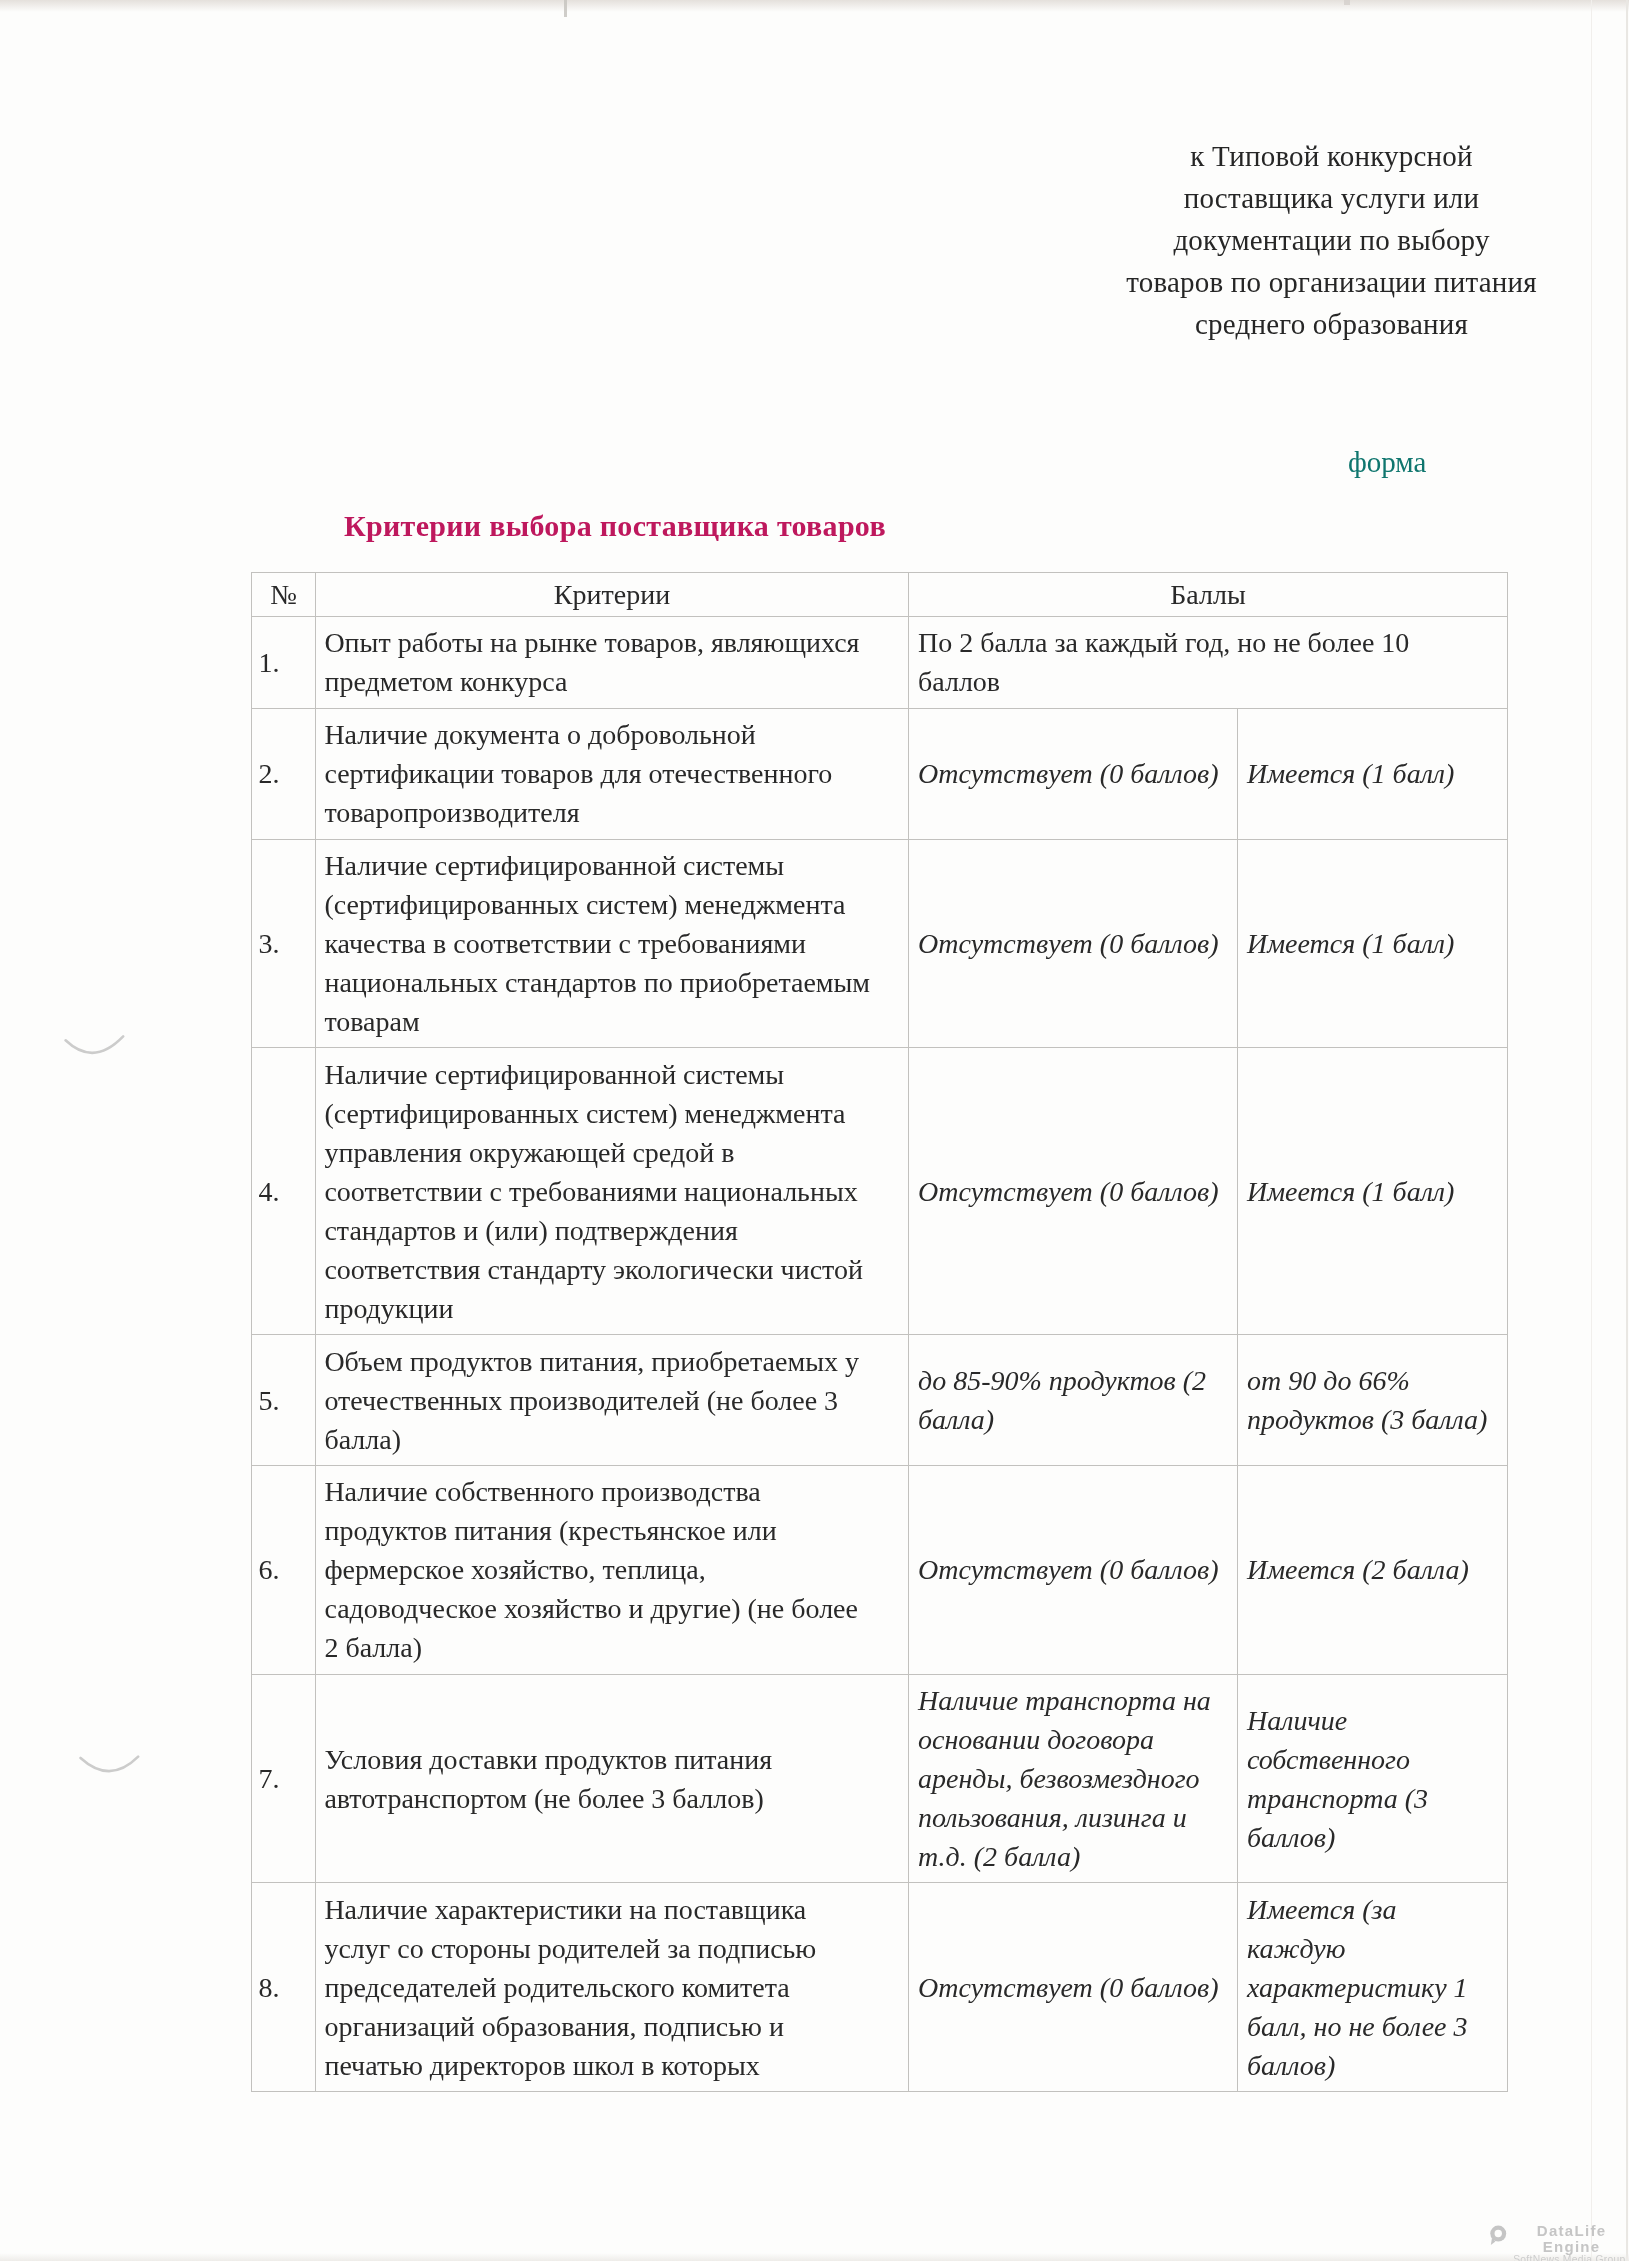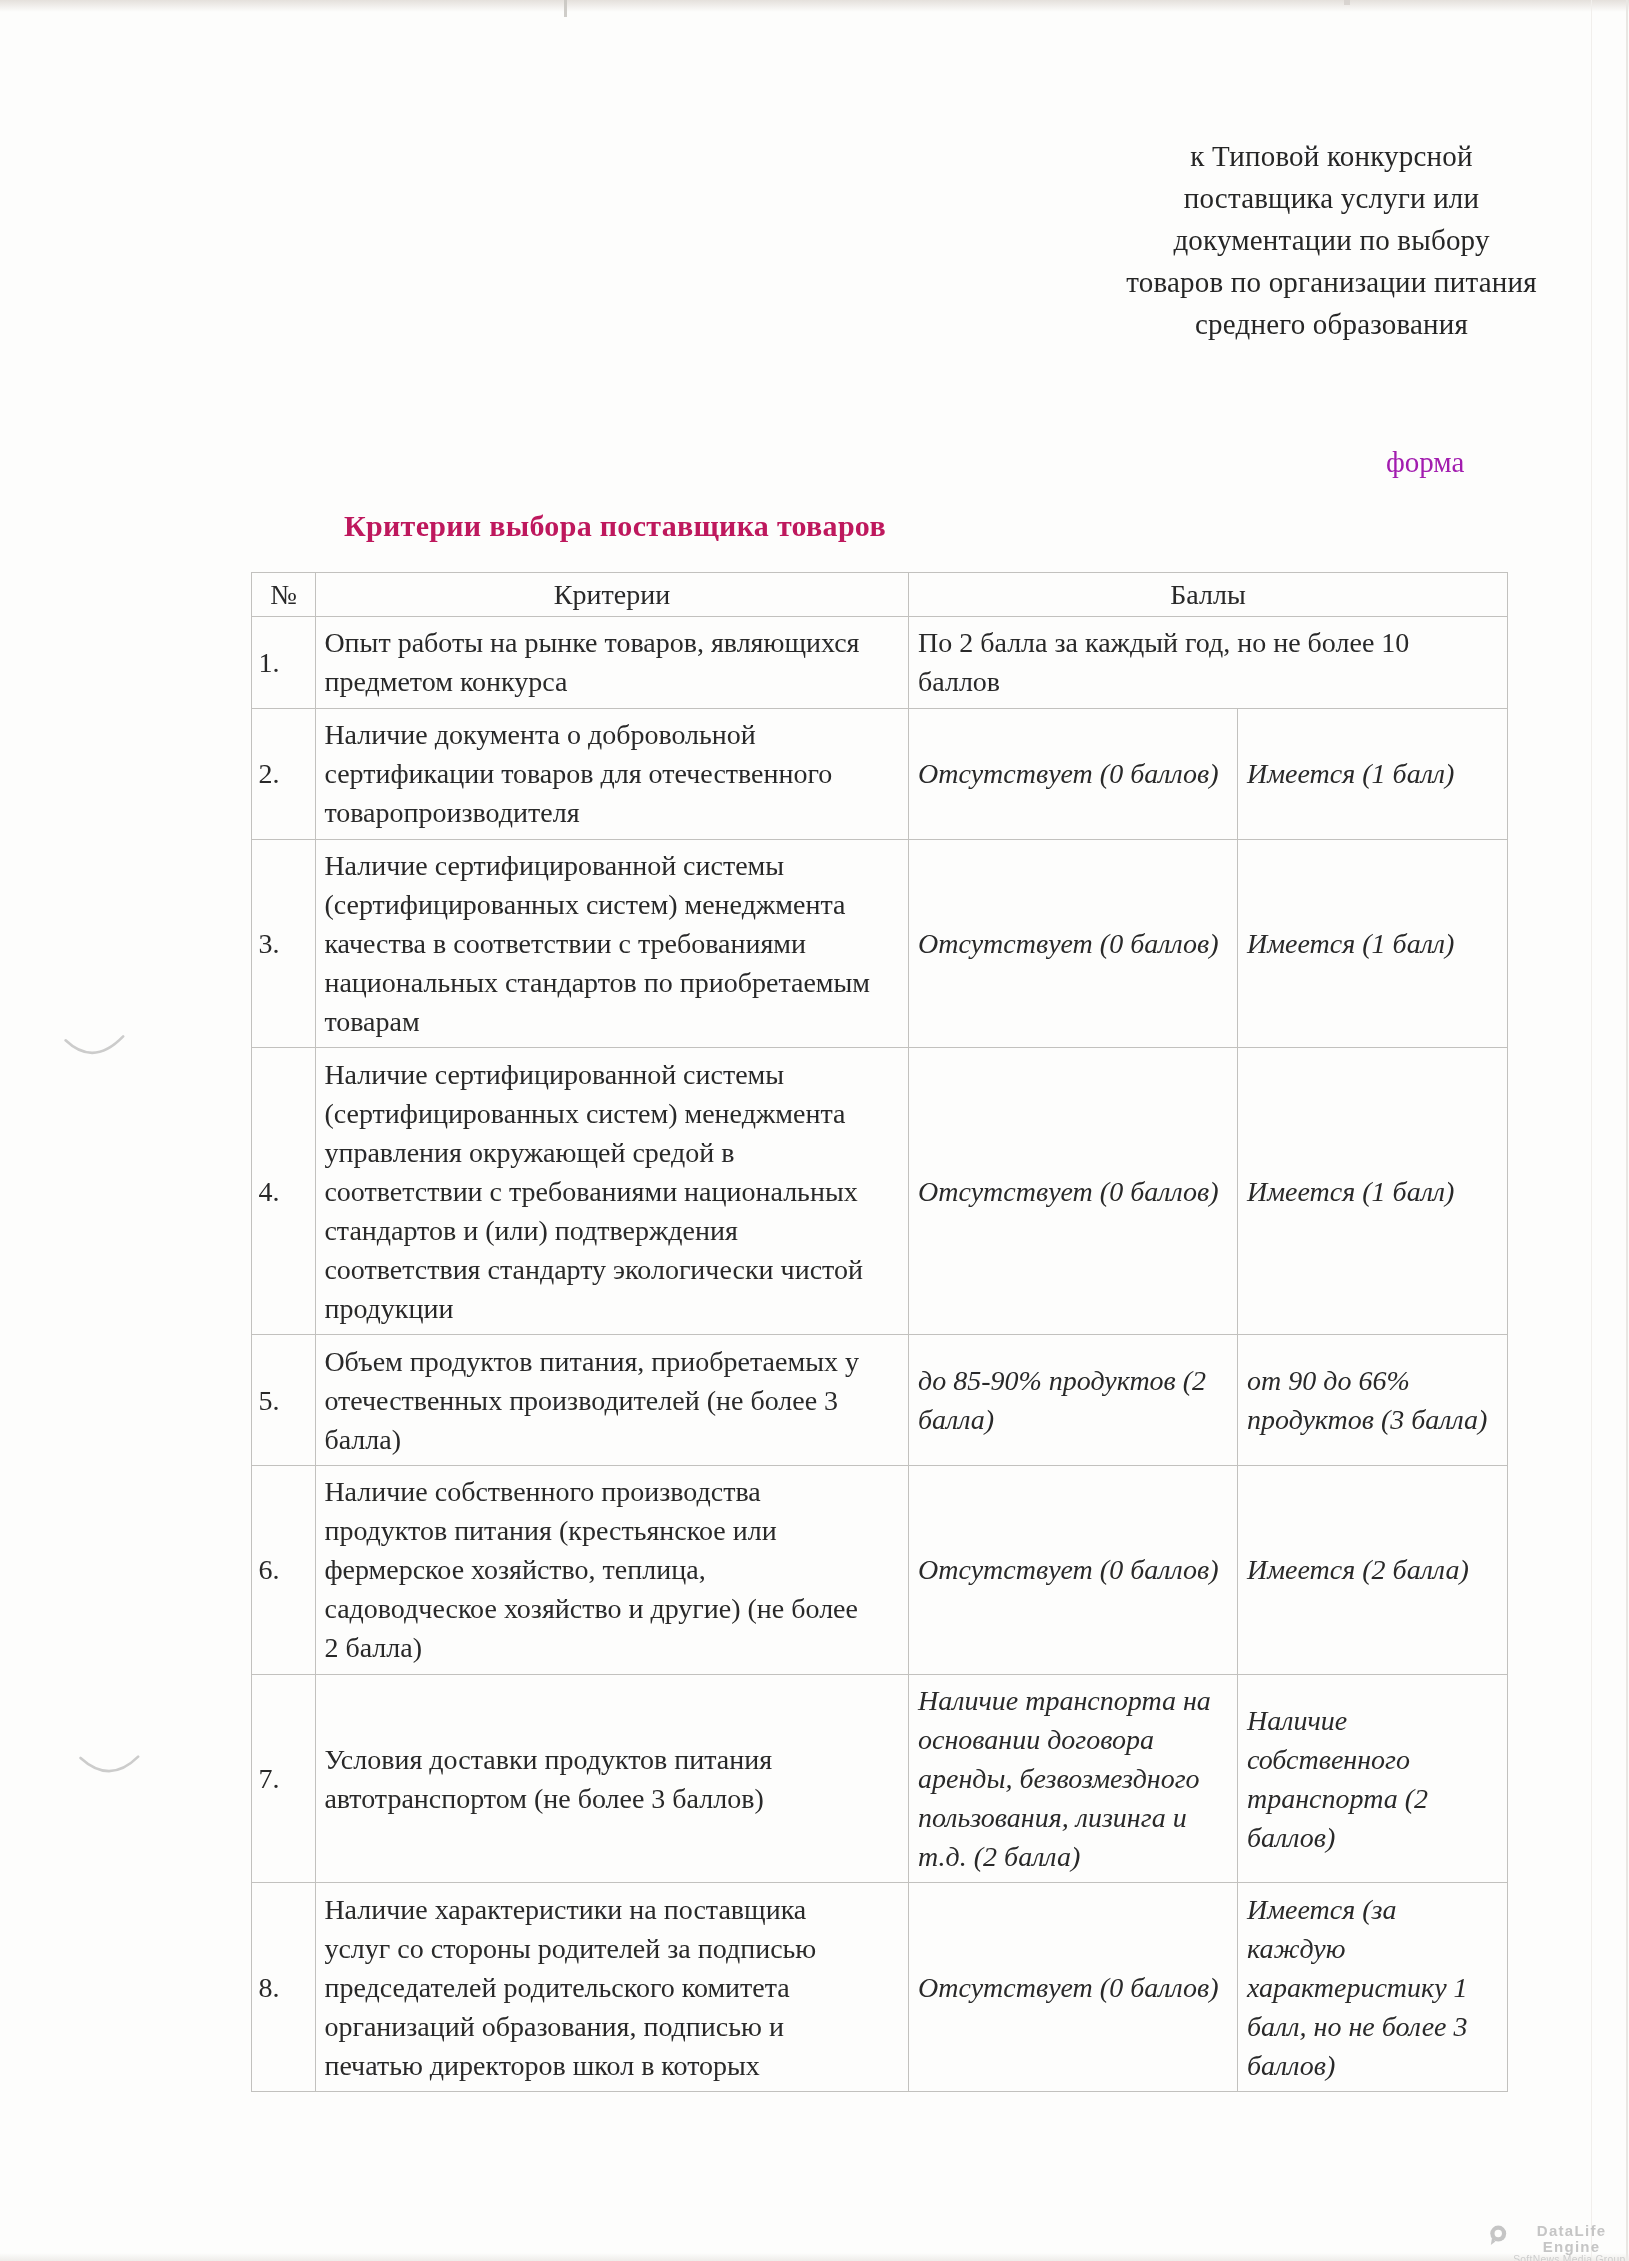--- a/index.html
+++ b/index.html
@@ -42,22 +42,22 @@
   .pen-mark path { stroke: #b2b2b2; stroke-width: 4; fill: none; stroke-linecap: round; }
 
   
   .appendix {
     position: absolute; top: 135px; left: 1033px; width: 597px;
     font-size: 29px; line-height: 42px; text-align: center;
     letter-spacing: 0.2px;
     color: #262626;
   }
   .form-label {
-    position: absolute; top: 446px; left: 1386px;
-    font-size: 29px; line-height: 32px; color: #a21caf;
+    position: absolute; top: 446px; left: 1348px;
+    font-size: 29px; line-height: 32px; color: #0f766e;
   }
 
   
   .doc-title {
     position: absolute; left: 344px; top: 509px; margin: 0;
     font-size: 30px; font-weight: bold; letter-spacing: 0.3px;
     color: #be185d;
   }
 
   
@@ -197,21 +197,21 @@
           <td class="cell-num">7.</td>
           <td class="cell-criteria">Условия доставки продуктов питания
 автотранспортом (не более 3 баллов)</td>
           <td class="cell-points">Наличие транспорта на
 основании договора
 аренды, безвозмездного
 пользования, лизинга и
 т.д. (2 балла)</td>
           <td class="cell-points">Наличие
 собственного
-транспорта (2
+транспорта (3
 баллов)</td>
         </tr>
         <tr>
           <td class="cell-num">8.</td>
           <td class="cell-criteria">Наличие характеристики на поставщика
 услуг со стороны родителей за подписью
 председателей родительского комитета
 организаций образования, подписью и
 печатью директоров школ в которых</td>
           <td class="cell-points">Отсутствует (0 баллов)</td>

